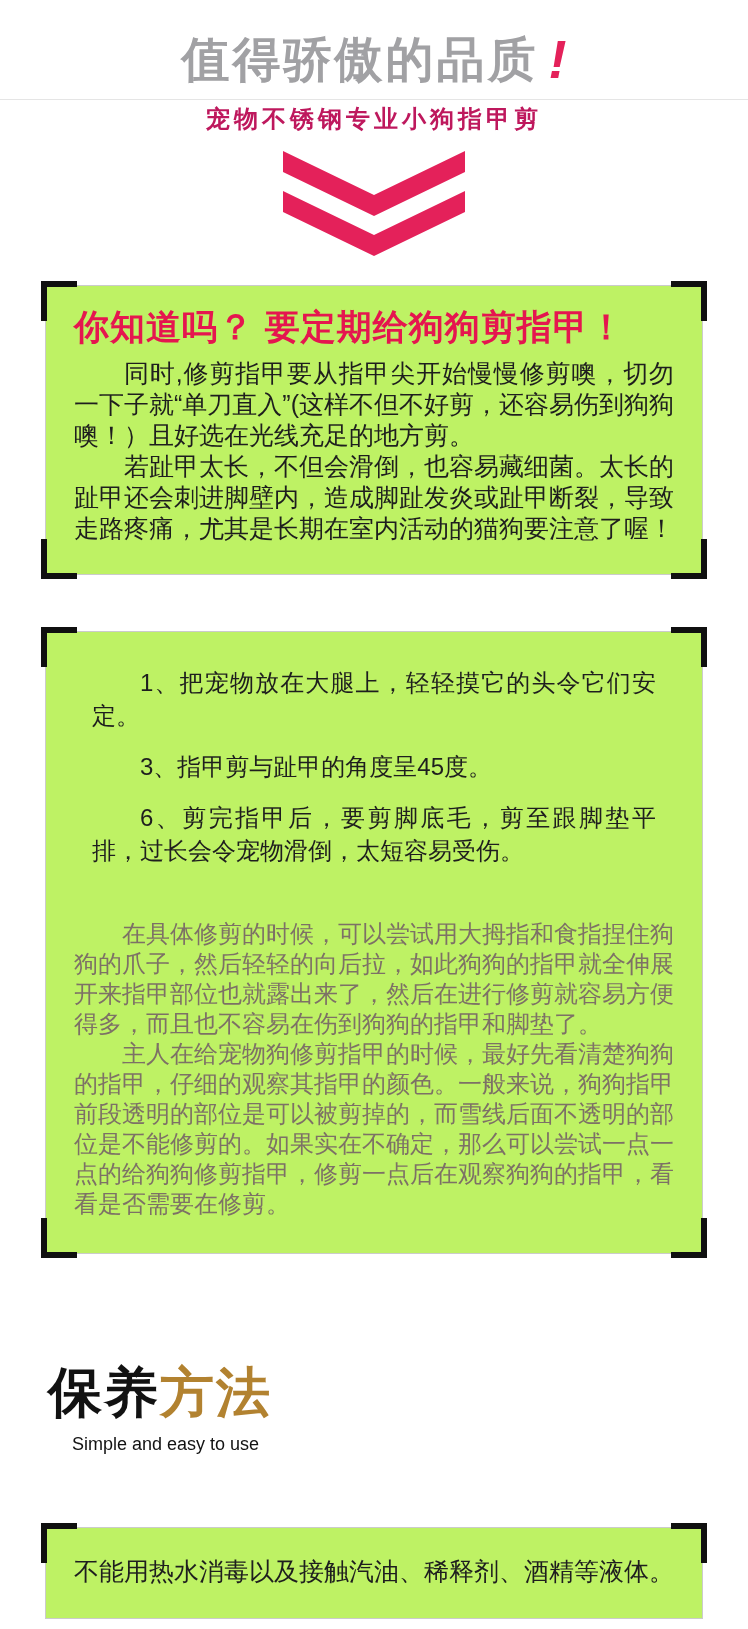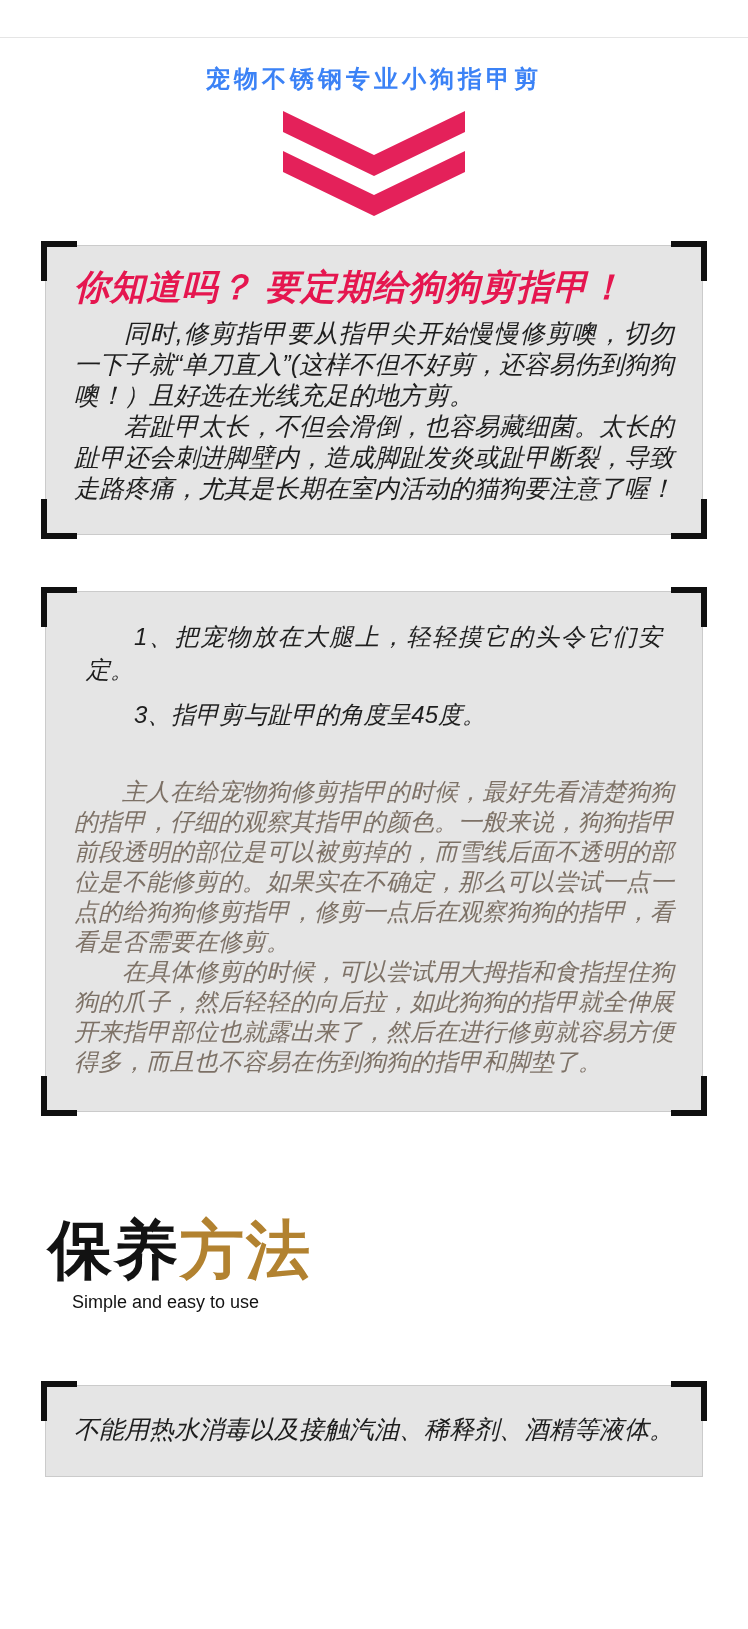--- a/index.html
+++ b/index.html
@@ -4,54 +4,55 @@
 <style>
   html,body{margin:0;padding:0;background:#ffffff;}
   body{width:748px;font-family:"Liberation Sans","DejaVu Sans",sans-serif;color:#1e1e1e;}
   .page{position:relative;width:748px;min-height:1629px;background:#fff;overflow:hidden;}
 
   
   .hdr{text-align:center;padding-top:28px;}
   .title{display:inline-block;font-size:48px;line-height:54px;font-weight:bold;color:#a1a1a4;letter-spacing:3px;}
   .bang{display:inline-block;font-size:54px;font-weight:900;font-style:italic;color:#e4215a;margin-left:10px;vertical-align:-2px;}
   .divider{border:0;border-top:1px solid #e5e5e5;margin:9px 0 0 0;}
-  .subtitle{margin-top:25px;font-size:24px;font-weight:bold;letter-spacing:4px;color:#3b82f6;}
+  .subtitle{margin-top:3px;font-size:24px;font-weight:bold;letter-spacing:4px;color:#be185d;}
   .chevrons{margin-top:16px;text-align:center;line-height:0;}
 
   
-  .frame-box{position:relative;margin:0 45px;border:1px solid #cbcbcb;box-sizing:border-box;background:#e5e5e5;font-style:italic;}
+  .frame-box{position:relative;margin:0 45px;border:1px solid #cbcbcb;box-sizing:border-box;background:#bef264;}
   .cnr{position:absolute;width:30px;height:34px;border:0 solid #101010;}
   .cnr.tl{top:-5px;left:-5px;border-top-width:6px;border-left-width:6px;}
   .cnr.tr{top:-5px;right:-5px;border-top-width:6px;border-right-width:6px;}
   .cnr.bl{bottom:-5px;left:-5px;border-bottom-width:6px;border-left-width:6px;}
   .cnr.br{bottom:-5px;right:-5px;border-bottom-width:6px;border-right-width:6px;}
 
   .know-box{margin-top:28px;padding:12px 28px 30px;}
   .know-heading{margin:8px 0 10px;font-size:35px;line-height:42px;font-weight:bold;color:#e5164f;letter-spacing:1px;}
   .body-p{margin:0;font-size:25px;line-height:31px;text-indent:2em;text-align:justify;color:#1e1e1e;}
 
   .steps-box{margin-top:56px;padding:16px 28px 34px;}
-  .step{margin:12px;font-size:24px;line-height:33px;text-indent:2em;text-align:justify;color:#1e1e1e;}
+  .step{margin:18px;font-size:24px;line-height:33px;text-indent:2em;text-align:justify;color:#1e1e1e;}
   .step-gap{height:34px;}
   .note-p{margin:0;font-size:24px;line-height:30px;text-indent:2em;text-align:justify;color:#7d7166;}
 
   .care-head{margin:100px 0 0 48px;}
-  .care-title{margin:0;font-size:64px;line-height:76px;font-weight:900;letter-spacing:2px;color:#121212;}
+  .care-title{margin:0;font-size:54px;line-height:76px;font-weight:900;letter-spacing:2px;color:#121212;}
   .care-title .gold{color:#b28230;}
   .care-en{margin:4px 0 0 24px;font-size:18px;color:#121212;}
 
   .care-box{margin-top:72px;padding:26px 28px 30px;}
   .care-line{margin:0;font-size:25px;line-height:34px;text-align:justify;color:#1e1e1e;}
 </style>
 </head>
 <body>
 
 <div class="page">
 
   <header class="hdr">
+    <h1 style="margin:0;"><span class="title">值得骄傲的品质</span><span class="bang">!</span></h1>
     <hr class="divider">
     <div class="subtitle">宠物不锈钢专业小狗指甲剪</div>
     <div class="chevrons">
       <svg width="182" height="106" viewBox="0 0 182 106" aria-hidden="true">
         <path d="M0 0 L91 44 L182 0 L182 21 L91 65 L0 21 Z" fill="#e4215a"></path>
         <path d="M0 40 L91 84 L182 40 L182 61 L91 105 L0 61 Z" fill="#e4215a"></path>
       </svg>
     </div>
   </header>
 
@@ -65,23 +66,24 @@
     <p class="body-p">若趾甲太长，不但会滑倒，也容易藏细菌。太长的趾甲还会刺进脚壁内，造成脚趾发炎或趾甲断裂，导致走路疼痛，尤其是长期在室内活动的猫狗要注意了喔！</p>
   </section>
 
   <section class="frame-box steps-box">
     <i class="cnr tl"></i>
     <i class="cnr tr"></i>
     <i class="cnr bl"></i>
     <i class="cnr br"></i>
     <p class="step">1、把宠物放在大腿上，轻轻摸它的头令它们安定。</p>
     <p class="step">3、指甲剪与趾甲的角度呈45度。</p>
+    <p class="step">6、剪完指甲后，要剪脚底毛，剪至跟脚垫平排，过长会令宠物滑倒，太短容易受伤。</p>
     <div class="step-gap"></div>
+    <p class="note-p">在具体修剪的时候，可以尝试用大拇指和食指捏住狗狗的爪子，然后轻轻的向后拉，如此狗狗的指甲就全伸展开来指甲部位也就露出来了，然后在进行修剪就容易方便得多，而且也不容易在伤到狗狗的指甲和脚垫了。</p>
     <p class="note-p">主人在给宠物狗修剪指甲的时候，最好先看清楚狗狗的指甲，仔细的观察其指甲的颜色。一般来说，狗狗指甲前段透明的部位是可以被剪掉的，而雪线后面不透明的部位是不能修剪的。如果实在不确定，那么可以尝试一点一点的给狗狗修剪指甲，修剪一点后在观察狗狗的指甲，看看是否需要在修剪。</p>
-    <p class="note-p">在具体修剪的时候，可以尝试用大拇指和食指捏住狗狗的爪子，然后轻轻的向后拉，如此狗狗的指甲就全伸展开来指甲部位也就露出来了，然后在进行修剪就容易方便得多，而且也不容易在伤到狗狗的指甲和脚垫了。</p>
   </section>
 
   <section class="care-head">
     <h2 class="care-title"><span>保养</span><span class="gold">方法</span></h2>
     <div class="care-en">Simple and easy to use</div>
   </section>
 
   <section class="frame-box care-box">
     <i class="cnr tl"></i>
     <i class="cnr tr"></i>

